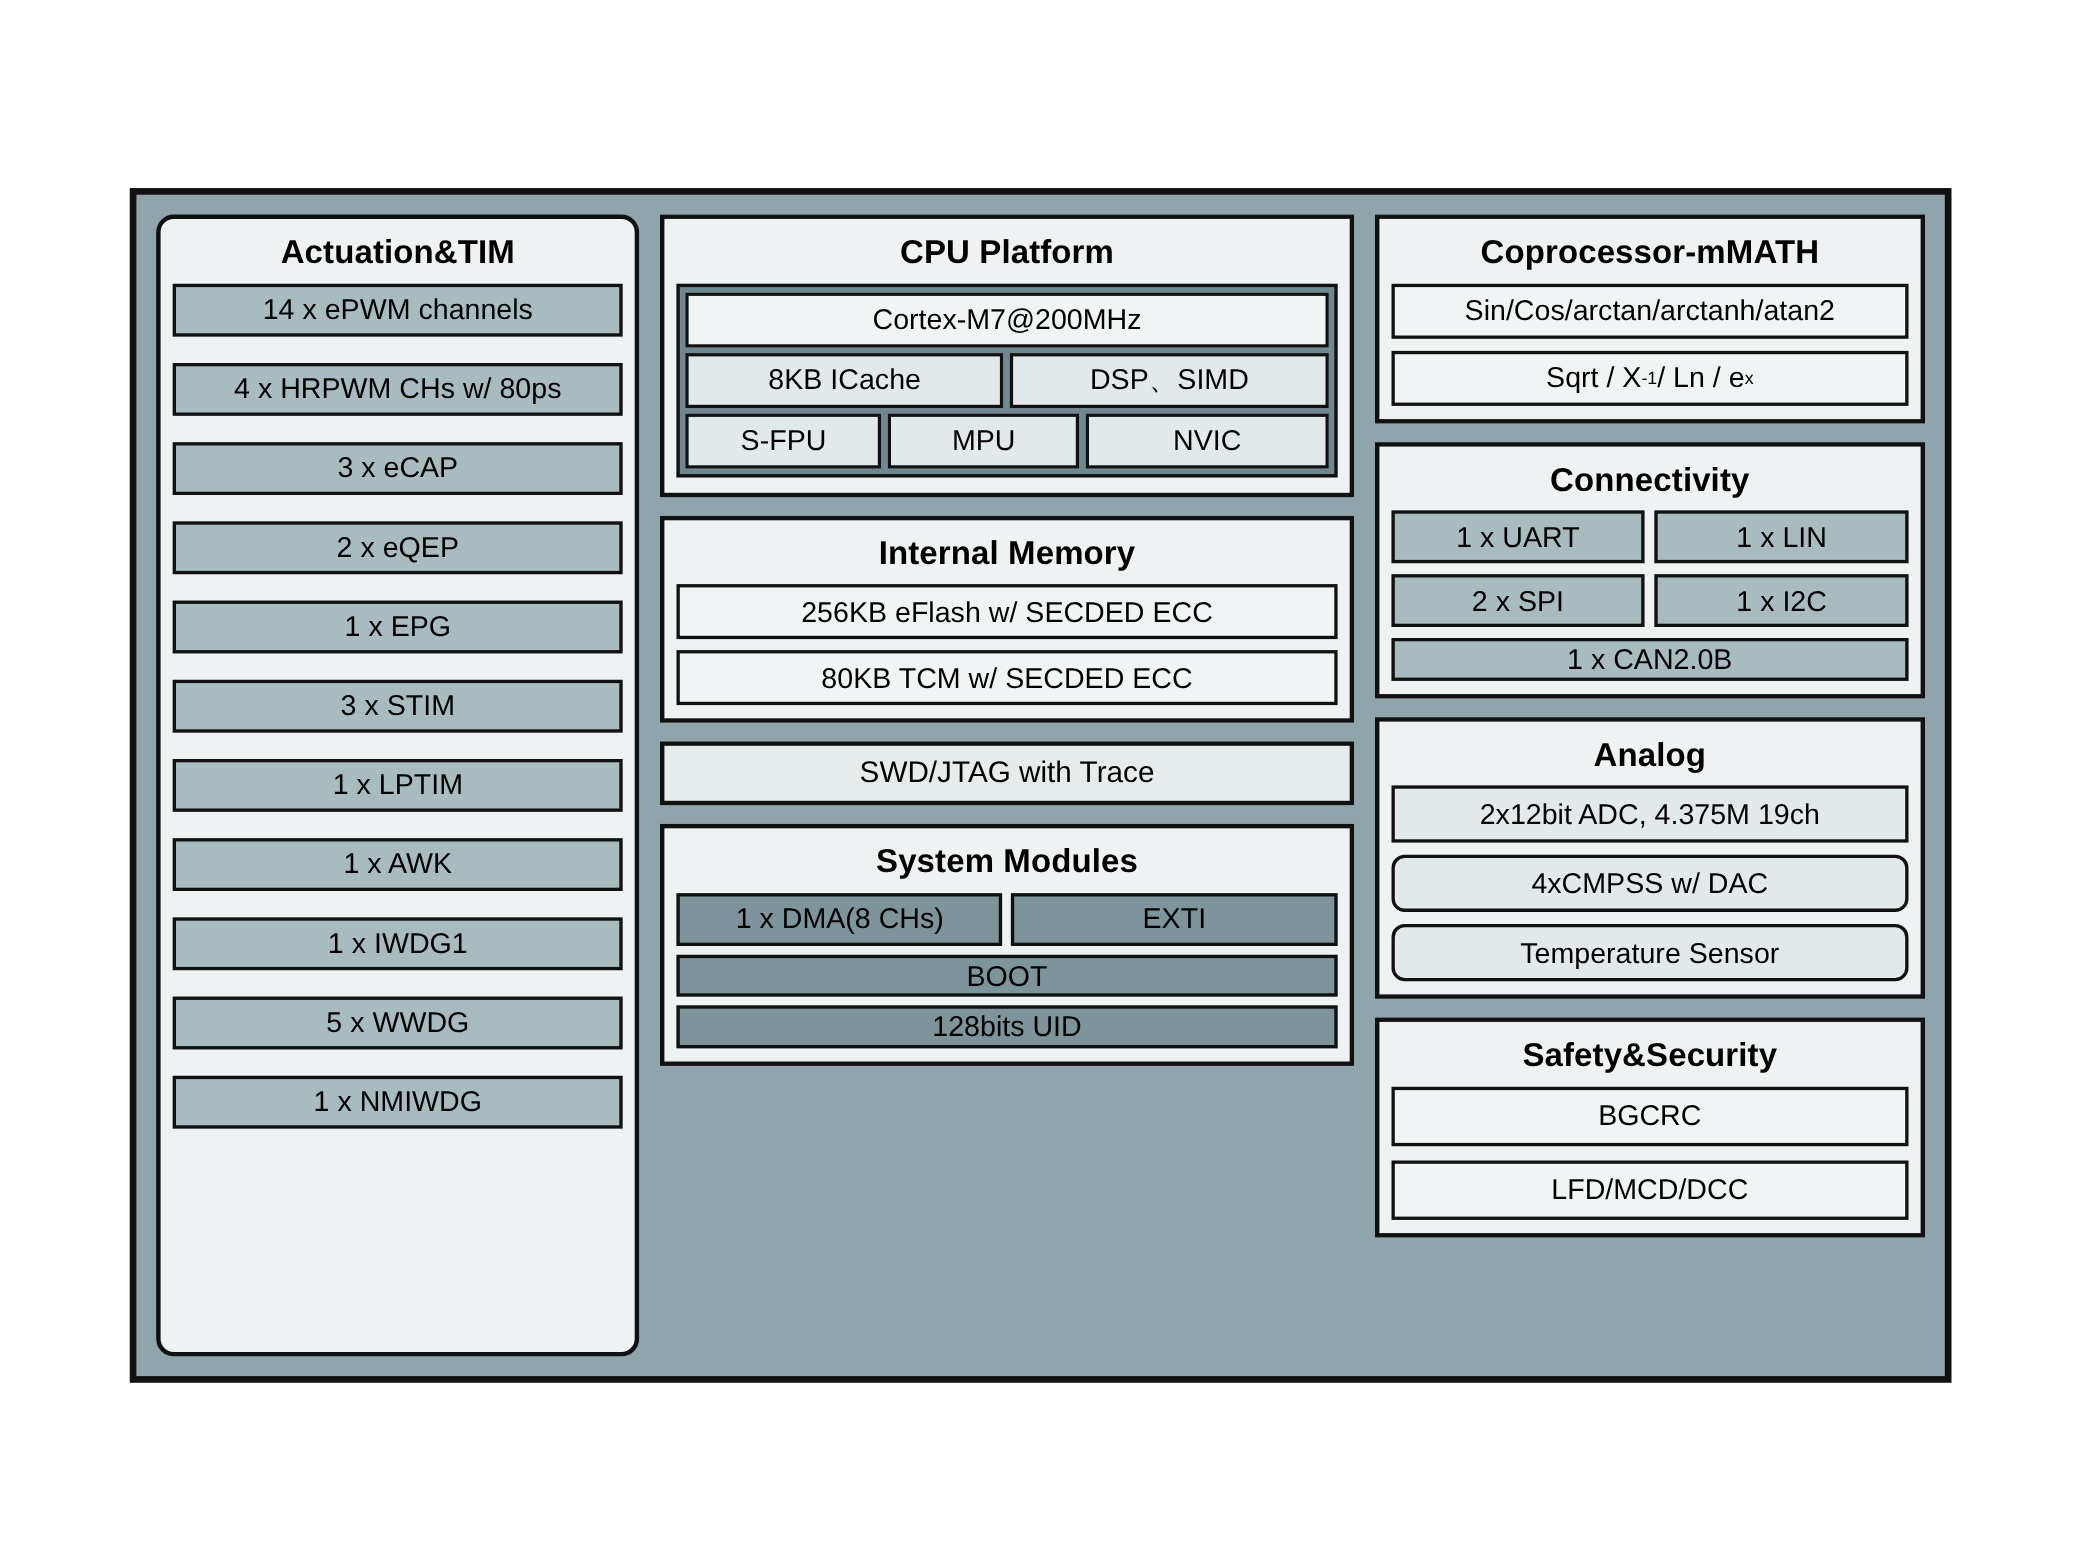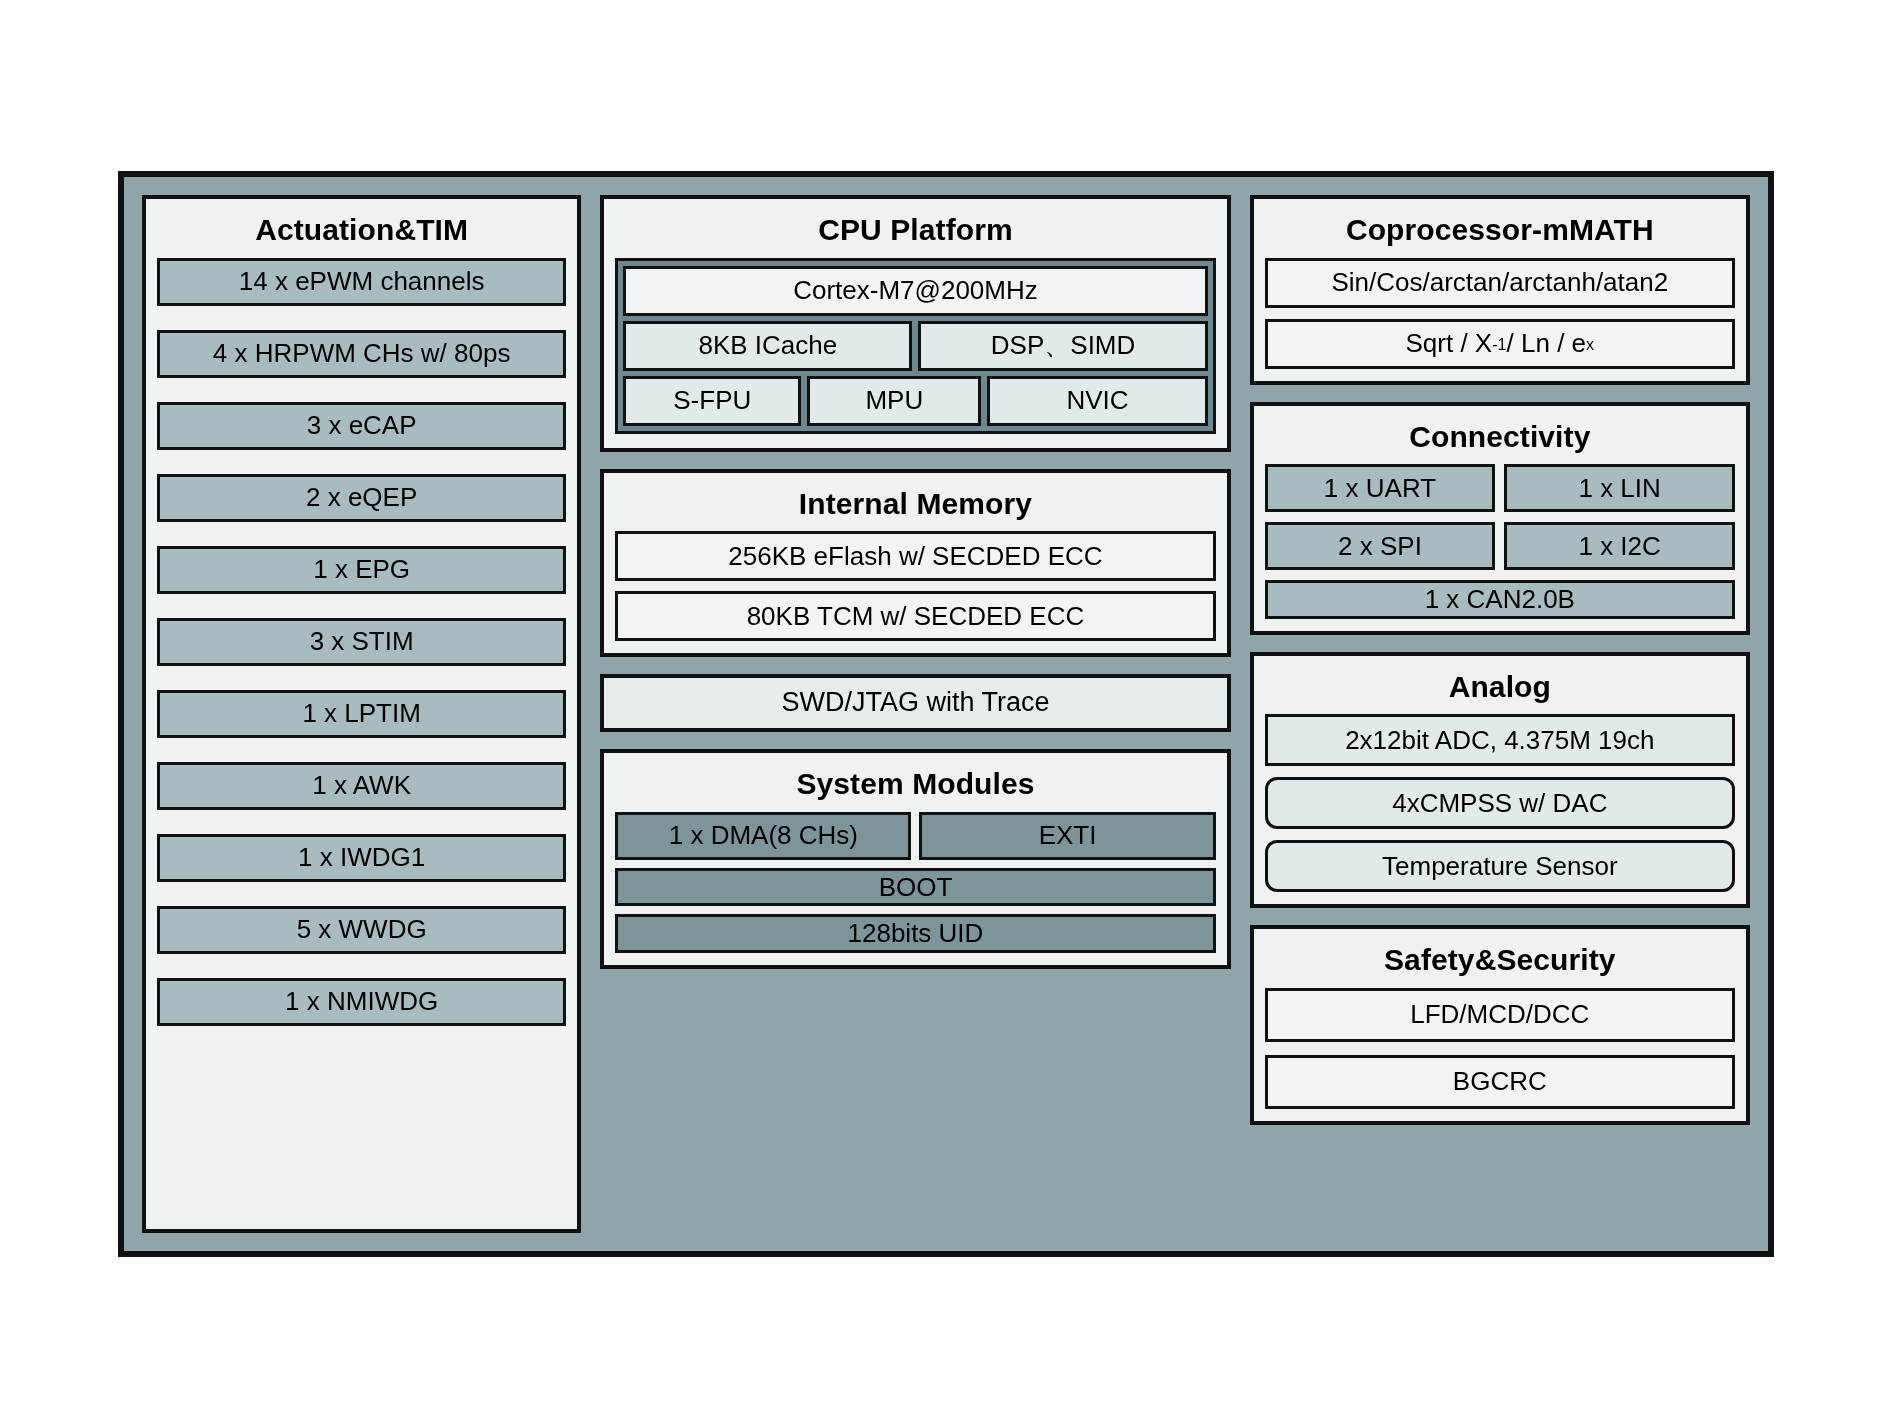--- a/index.html
+++ b/index.html
@@ -57,21 +57,21 @@
     font-size:26px;
     line-height:1.1;
     padding:2px 3px;
   }
   .tone-light   {background:#f1f4f5;}
   .tone-pale    {background:#e2e9ea;}
   .tone-mid     {background:#a8bcc0;}
   .tone-dark    {background:#7d949b;}
 
   
-  .col-left .panel{flex:1;justify-content:center;}
+  .col-left .panel{flex:1;justify-content:center;border-radius:16px;}
   .actu-list{display:flex;flex-direction:column;flex:1;}
   .actu-list .cell{
     height:48px;
     margin-bottom:24px;
   }
   .actu-list .cell:last-child{margin-bottom:0;}
 
   
   .cpu-panel{padding-bottom:14px;}
   .cpu-inner{
@@ -222,19 +222,19 @@
 
     <div class="panel analog-panel">
       <div class="panel-title">Analog</div>
       <div class="cell tone-pale">2x12bit ADC, 4.375M 19ch</div>
       <div class="cell tone-pale">4xCMPSS w/ DAC</div>
       <div class="cell tone-pale">Temperature Sensor</div>
     </div>
 
     <div class="panel safety-panel">
       <div class="panel-title">Safety&amp;Security</div>
+      <div class="cell tone-light">BGCRC</div>
       <div class="cell tone-light">LFD/MCD/DCC</div>
-      <div class="cell tone-light">BGCRC</div>
     </div>
 
   </div>
 
 </div>
 
 </body></html>

